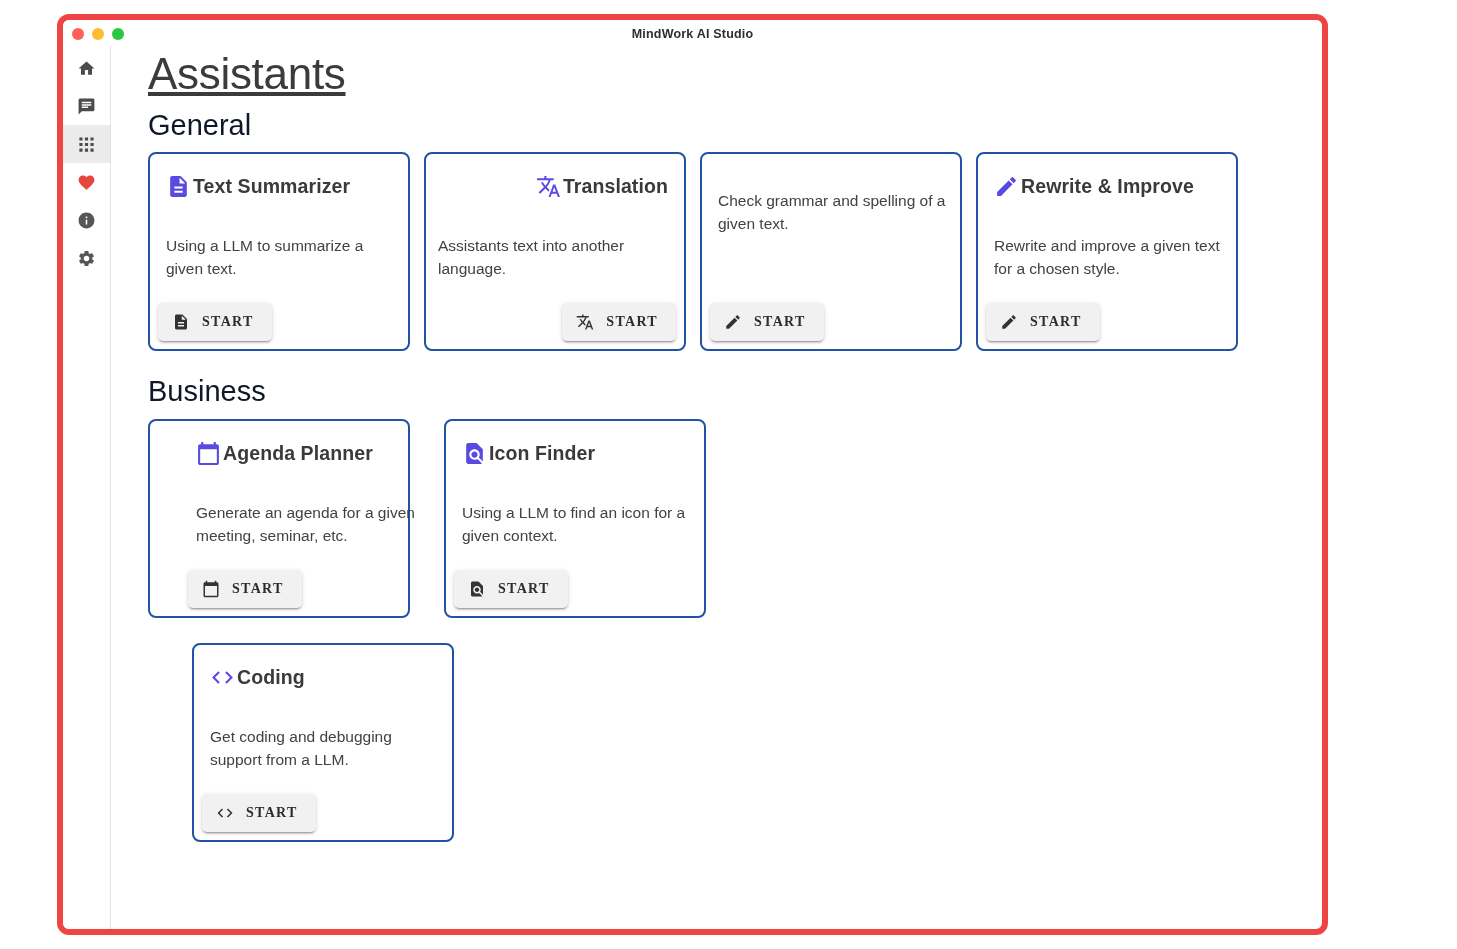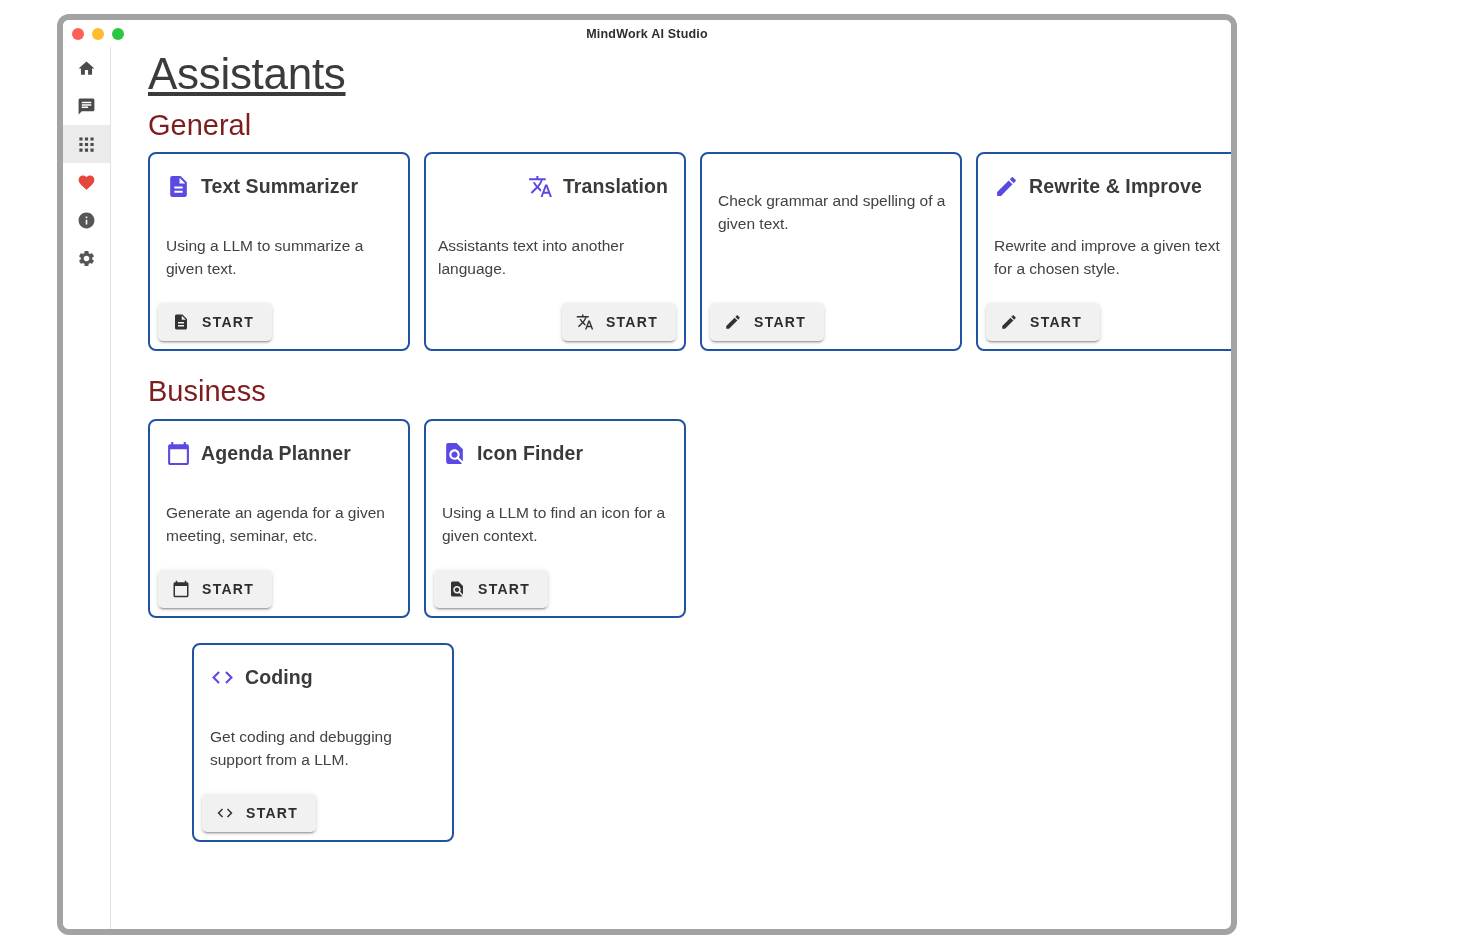--- a/index.html
+++ b/index.html
@@ -1,50 +1,50 @@
 <!DOCTYPE html>
 <html><head>
 <meta charset="utf-8">
 <style>
   html,body{margin:0;padding:0;background:#ffffff;width:1457px;height:949px;
     font-family:"Liberation Sans",sans-serif;-webkit-font-smoothing:antialiased;}
   *{box-sizing:border-box;}
 
-  .window{position:absolute;left:57px;top:14px;width:1180px;height:921px;
-    border:6px solid #a3a3a3;border-radius:12px;background:#fff;overflow:hidden;
+  .window{position:absolute;left:57px;top:14px;width:1271px;height:921px;
+    border:6px solid #ef4444;border-radius:12px;background:#fff;overflow:hidden;
     display:flex;flex-direction:column;}
 
   .titlebar{height:27px;flex:0 0 27px;position:relative;display:flex;align-items:center;background:#fff;}
   .traffic{display:flex;gap:8px;margin-left:9px;z-index:2;}
   .tl{width:12px;height:12px;border-radius:50%;}
   .win-title{position:absolute;left:0;right:0;text-align:center;font-size:12.5px;
     font-weight:bold;color:#2e2e2e;letter-spacing:.2px;}
 
   .main-row{flex:1;display:flex;min-height:0;}
 
   .sidebar{width:48px;flex:0 0 48px;border-right:1px solid #e4e4e4;padding-top:2px;background:#fff;}
   .side-item{height:38px;display:flex;align-items:center;justify-content:center;cursor:pointer;}
   .side-item.selected{background:#ebebeb;}
 
   .content{flex:1;padding:2px 20px 0 37px;overflow:hidden;}
   .page-title{font-size:44px;font-weight:400;color:#3b3b3b;margin:0 0 10px;line-height:1.15;letter-spacing:-.3px;text-decoration:underline;}
-  .section-label{font-size:29px;font-weight:400;color:#7f1d1d;margin:0 0 11px;line-height:1.1;}
+  .section-label{font-size:29px;font-weight:400;color:#0f172a;margin:0 0 11px;line-height:1.1;}
   .cards-row{display:flex;gap:14px;margin-bottom:25px;}
 
   .card{width:262px;height:199px;border:2px solid #2152a3;border-radius:8px;background:#fff;
     display:flex;flex-direction:column;}
-  .card-header{display:flex;align-items:center;gap:10px;padding:20px 16px 0;}
+  .card-header{display:flex;align-items:center;gap:2px;padding:20px 16px 0;}
   .card-title{font-size:19.5px;font-weight:600;color:#3a3a3a;letter-spacing:.1px;white-space:nowrap;}
   .card-desc{margin:36px 16px 0;width:230px;font-size:15.5px;line-height:22.5px;color:#424242;}
   .card-actions{margin-top:auto;padding:8px;}
   .start-btn{display:inline-flex;align-items:center;gap:12px;height:38px;padding:0 18px 0 14px;
     background:#f1f1f1;border:none;border-radius:5px;cursor:pointer;
     box-shadow:0 3px 1px -2px rgba(0,0,0,.2),0 2px 2px 0 rgba(0,0,0,.14),0 1px 5px 0 rgba(0,0,0,.12);}
   .start-label{font-size:14px;font-weight:600;letter-spacing:1.3px;color:#2d2d2d;
-    font-family:Liberation Sans, sans-serif;}
+    font-family:Liberation Serif, serif;}
   svg{display:block;}
 </style>
 </head>
 <body>
 
 <div class="window">
   <div class="titlebar">
     <div class="traffic" id="traffic">
         <div class="tl" style="background: rgb(255, 95, 87);"></div>
         <div class="tl" style="background: rgb(254, 188, 46);"></div>
@@ -140,36 +140,36 @@
               <div class="card-actions"><button class="start-btn">
                   <svg viewBox="0 0 24 24" width="18" height="18">
                     <path d="M3 17.25V21h3.75L17.81 9.94l-3.75-3.75L3 17.25zM20.71 7.04c.39-.39.39-1.02 0-1.41l-2.34-2.34c-.39-.39-1.02-.39-1.41 0l-1.83 1.83 3.75 3.75 1.83-1.83z" fill="#333333"></path>
                   </svg>
                   <span class="start-label">START</span>
                 </button></div>
             </div>
           </div>
           <h2 class="section-label">Business</h2>
           <div class="cards-row">
-            <div class="card" style="border-color: rgb(33, 82, 163);">
+            <div class="card" style="border-color: rgb(33, 82, 163); padding-left: 30px;">
               <div class="card-header">
                 <svg viewBox="0 0 24 24" width="25" height="25">
                   <path d="M20 3h-1V1h-2v2H7V1H5v2H4c-1.1 0-2 .9-2 2v16c0 1.1.9 2 2 2h16c1.1 0 2-.9 2-2V5c0-1.1-.9-2-2-2zm0 18H4V8h16v13z" fill="#594AE2"></path>
                 </svg>
                 <span class="card-title">Agenda Planner</span>
               </div>
               <div class="card-desc">Generate an agenda for a given meeting, seminar, etc.</div>
               <div class="card-actions"><button class="start-btn">
                   <svg viewBox="0 0 24 24" width="18" height="18">
                     <path d="M20 3h-1V1h-2v2H7V1H5v2H4c-1.1 0-2 .9-2 2v16c0 1.1.9 2 2 2h16c1.1 0 2-.9 2-2V5c0-1.1-.9-2-2-2zm0 18H4V8h16v13z" fill="#333333"></path>
                   </svg>
                   <span class="start-label">START</span>
                 </button></div>
             </div>
-            <div class="card" style="border-color: rgb(33, 82, 163);">
+            <div class="card" style="border-color: rgb(33, 82, 163); margin-left: 20px;">
               <div class="card-header">
                 <svg viewBox="0 0 24 24" width="25" height="25">
                   <path d="M20 19.59V8l-6-6H6c-1.1 0-1.99.9-1.99 2L4 20c0 1.1.89 2 1.99 2H18c.45 0 .85-.15 1.19-.4l-4.43-4.43c-.8.52-1.74.83-2.76.83-2.76 0-5-2.24-5-5s2.24-5 5-5 5 2.24 5 5c0 1.02-.31 1.96-.83 2.75L20 19.59zM9 13c0 1.66 1.34 3 3 3s3-1.34 3-3-1.34-3-3-3-3 1.34-3 3z" fill="#594AE2"></path>
                 </svg>
                 <span class="card-title">Icon Finder</span>
               </div>
               <div class="card-desc">Using a LLM to find an icon for a given context.</div>
               <div class="card-actions"><button class="start-btn">
                   <svg viewBox="0 0 24 24" width="18" height="18">
                     <path d="M20 19.59V8l-6-6H6c-1.1 0-1.99.9-1.99 2L4 20c0 1.1.89 2 1.99 2H18c.45 0 .85-.15 1.19-.4l-4.43-4.43c-.8.52-1.74.83-2.76.83-2.76 0-5-2.24-5-5s2.24-5 5-5 5 2.24 5 5c0 1.02-.31 1.96-.83 2.75L20 19.59zM9 13c0 1.66 1.34 3 3 3s3-1.34 3-3-1.34-3-3-3-3 1.34-3 3z" fill="#333333"></path>

